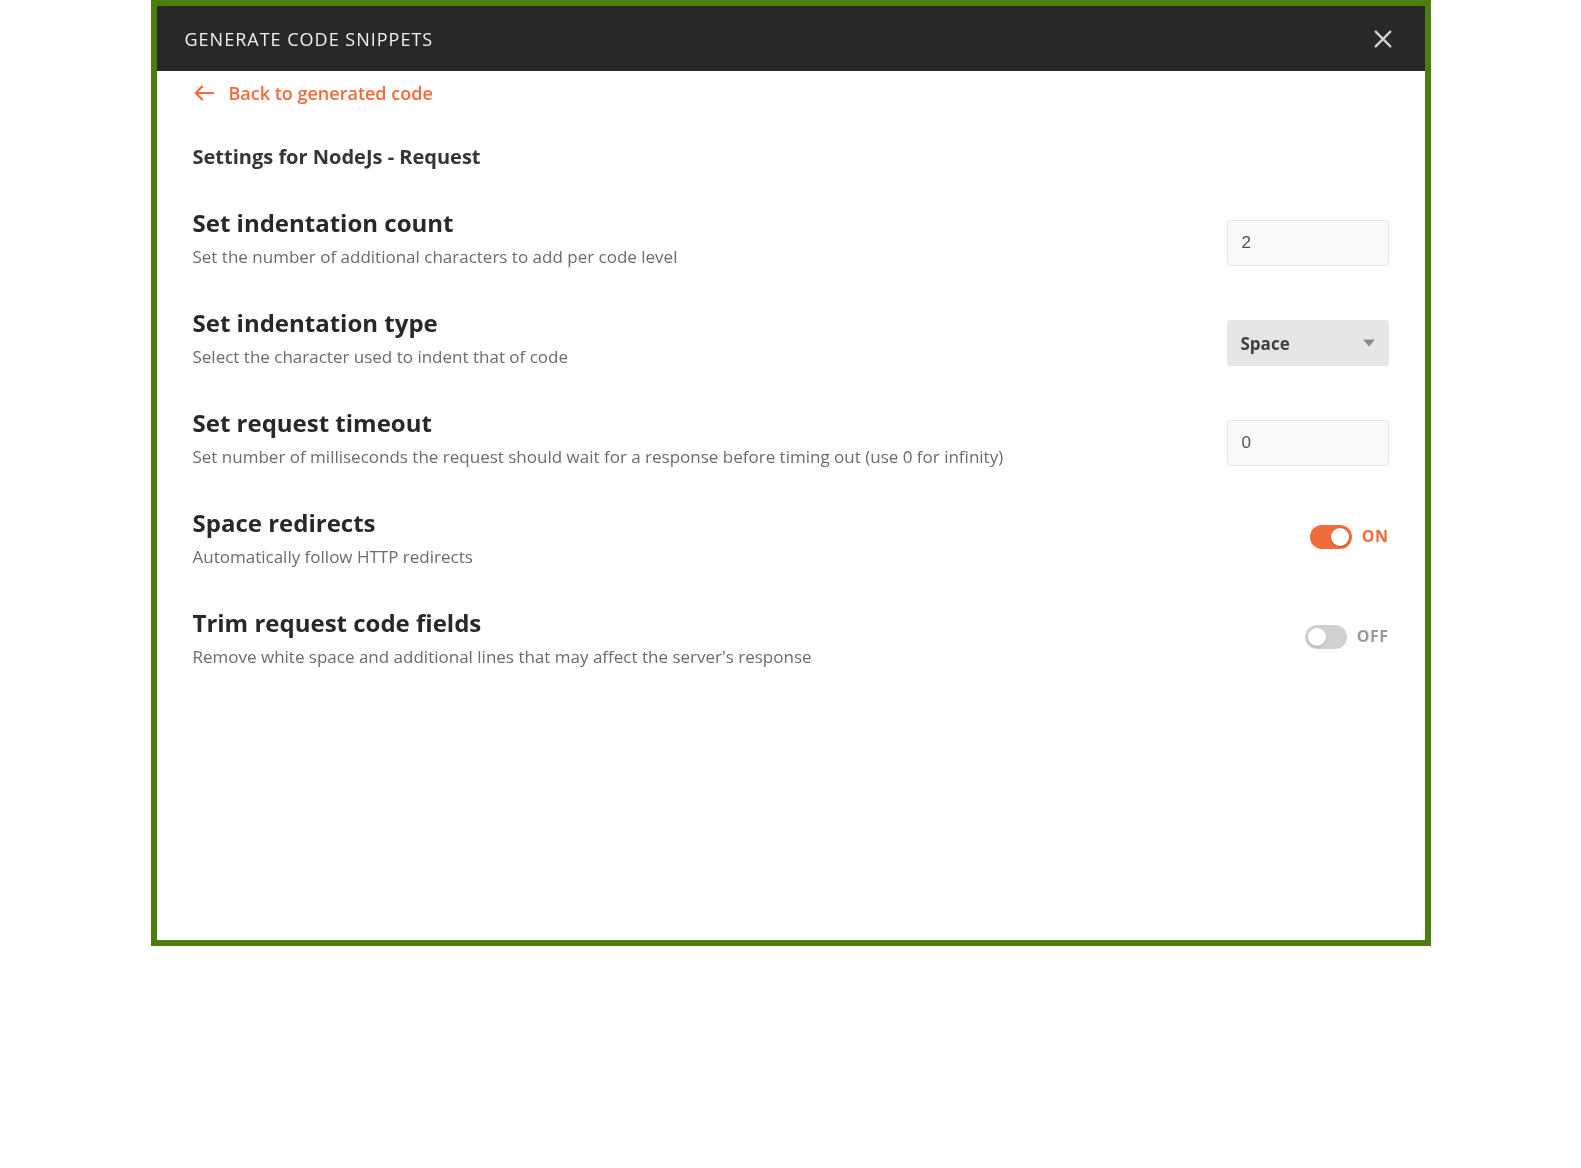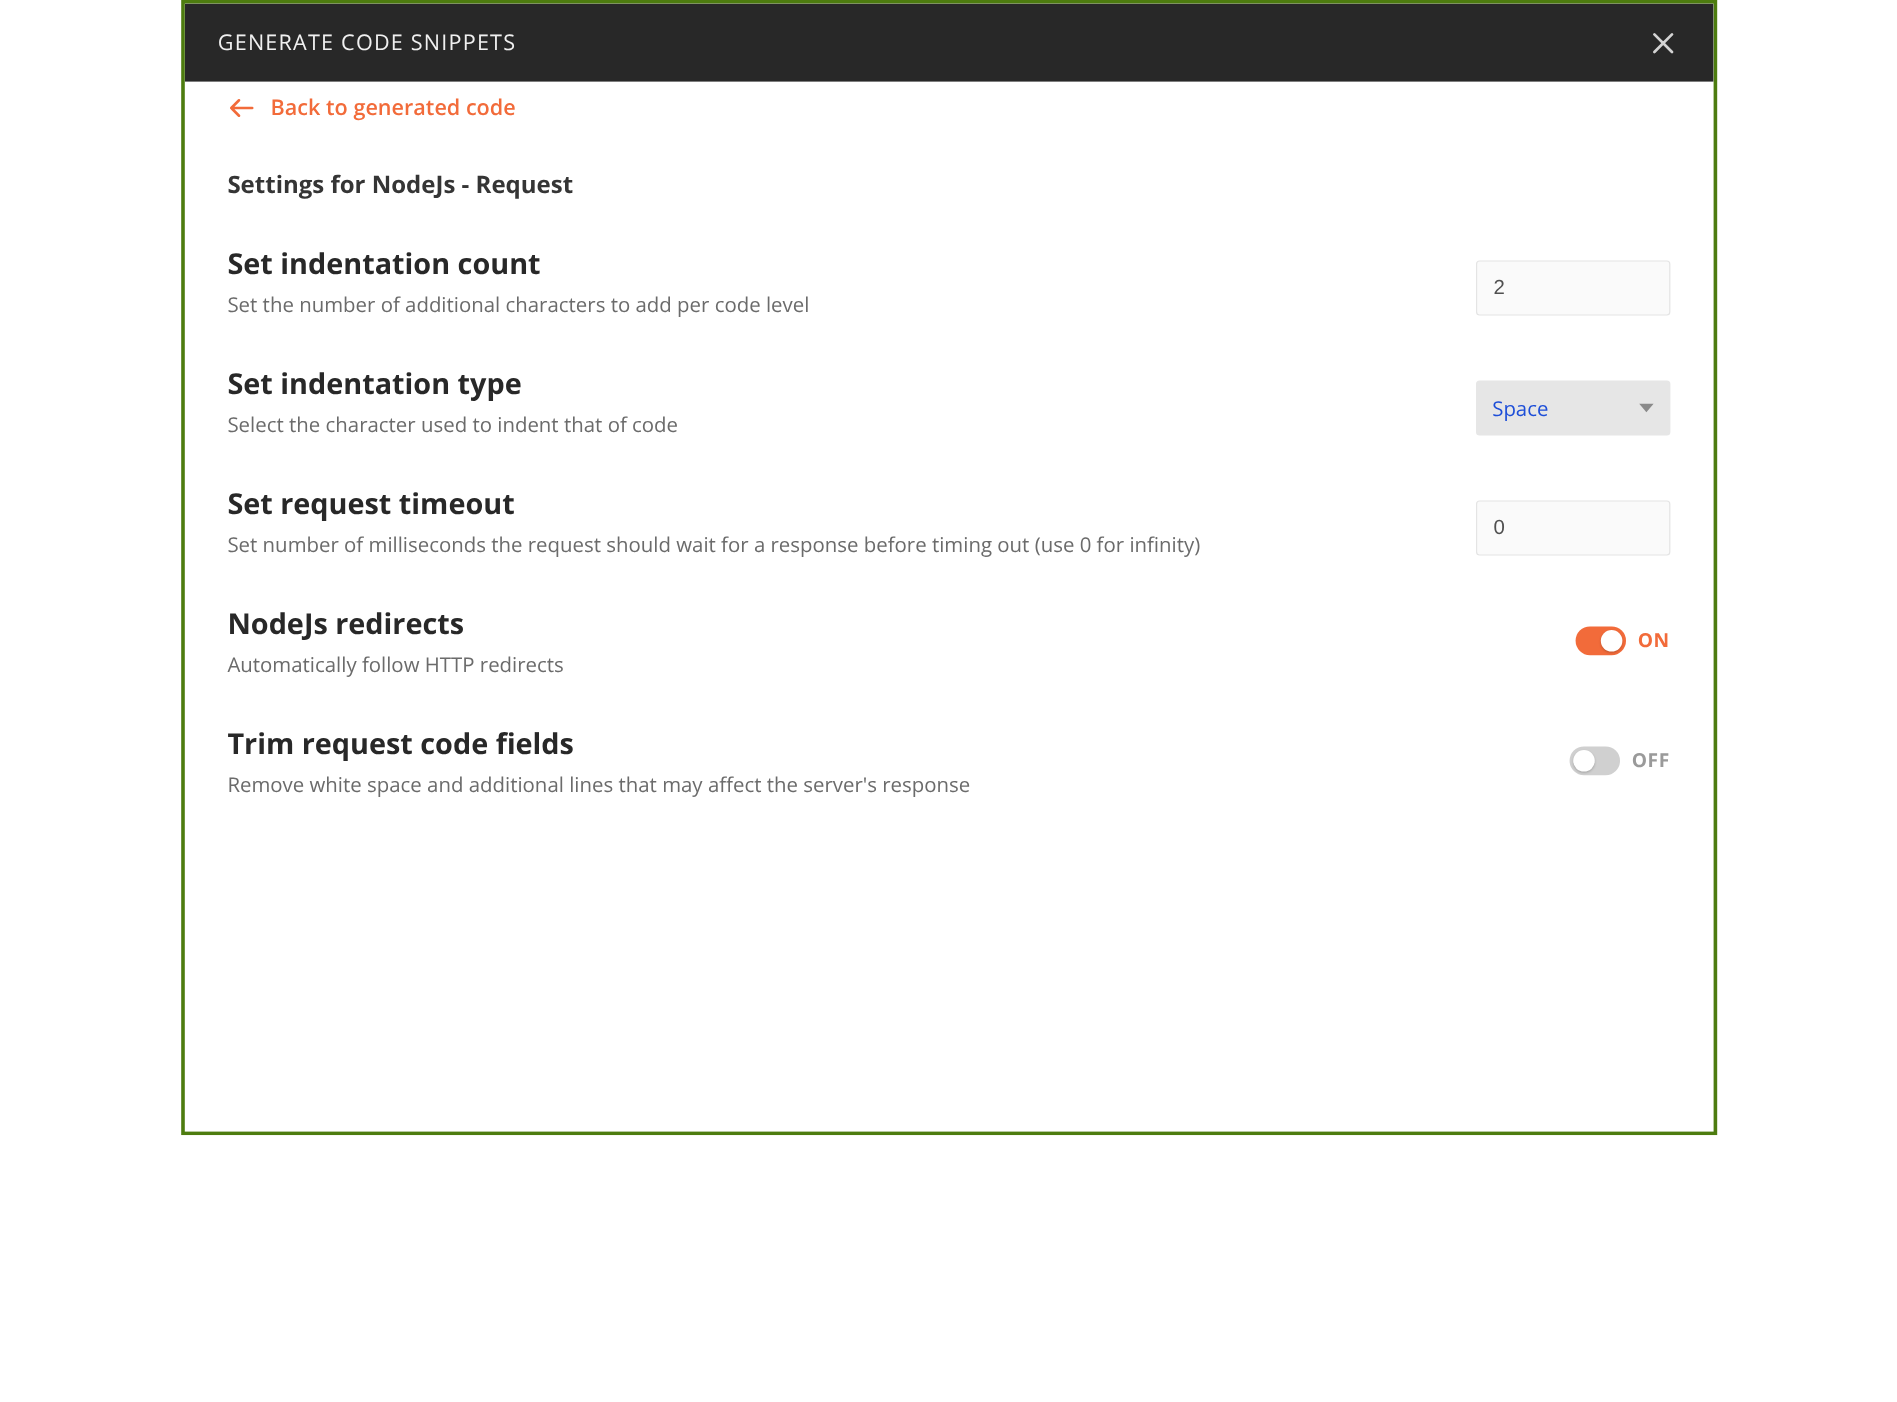--- a/index.html
+++ b/index.html
@@ -6,21 +6,21 @@
       box-sizing: border-box;
       margin: 0;
       padding: 0;
     }
     body {
       font-family: -apple-system, BlinkMacSystemFont, "Segoe UI", "Open Sans", Helvetica, Arial, sans-serif;
       background: #fff;
       color: #282828;
     }
     .outer-frame {
-      border: 3px solid #4d7c0f;
+      border: 6px solid #4d7c0f;
       width: 1280px;
       height: 946px;
       margin: 0 auto;
       overflow: hidden;
       display: flex;
       flex-direction: column;
     }
     .modal-header {
       background: #282828;
       color: #fff;
@@ -125,27 +125,28 @@
       outline: none;
     }
     .select-input {
       width: 100%;
       height: 46px;
       border: none;
       border-radius: 3px;
       background: #e6e6e6;
       padding: 0 36px 0 14px;
       font-size: 17px;
-      color: #1d4ed8;
+      color: #404040;
       outline: none;
       appearance: none;
       display: flex;
       align-items: center;
       position: relative;
       cursor: pointer;
+      font-weight: bold;
     }
     .select-caret {
       position: absolute;
       right: 14px;
       top: 50%;
       transform: translateY(-50%);
       width: 0;
       height: 0;
       border-left: 6px solid transparent;
       border-right: 6px solid transparent;
@@ -256,21 +257,21 @@
         <div class="setting-label">Set request timeout</div>
         <div class="setting-desc">Set number of milliseconds the request should wait for a response before timing out (use 0 for infinity)</div>
       </div>
       <div class="setting-control">
         <input type="text" class="text-input" value="0" style="">
       </div>
     </div>
 
     <div class="setting-row">
       <div class="setting-label-block">
-        <div class="setting-label">NodeJs redirects</div>
+        <div class="setting-label">Space redirects</div>
         <div class="setting-desc">Automatically follow HTTP redirects</div>
       </div>
       <div class="setting-control">
         <div class="toggle-wrap">
           <div class="toggle-switch on">
             <div class="toggle-knob"></div>
           </div>
           <span class="toggle-label on">ON</span>
         </div>
       </div>

